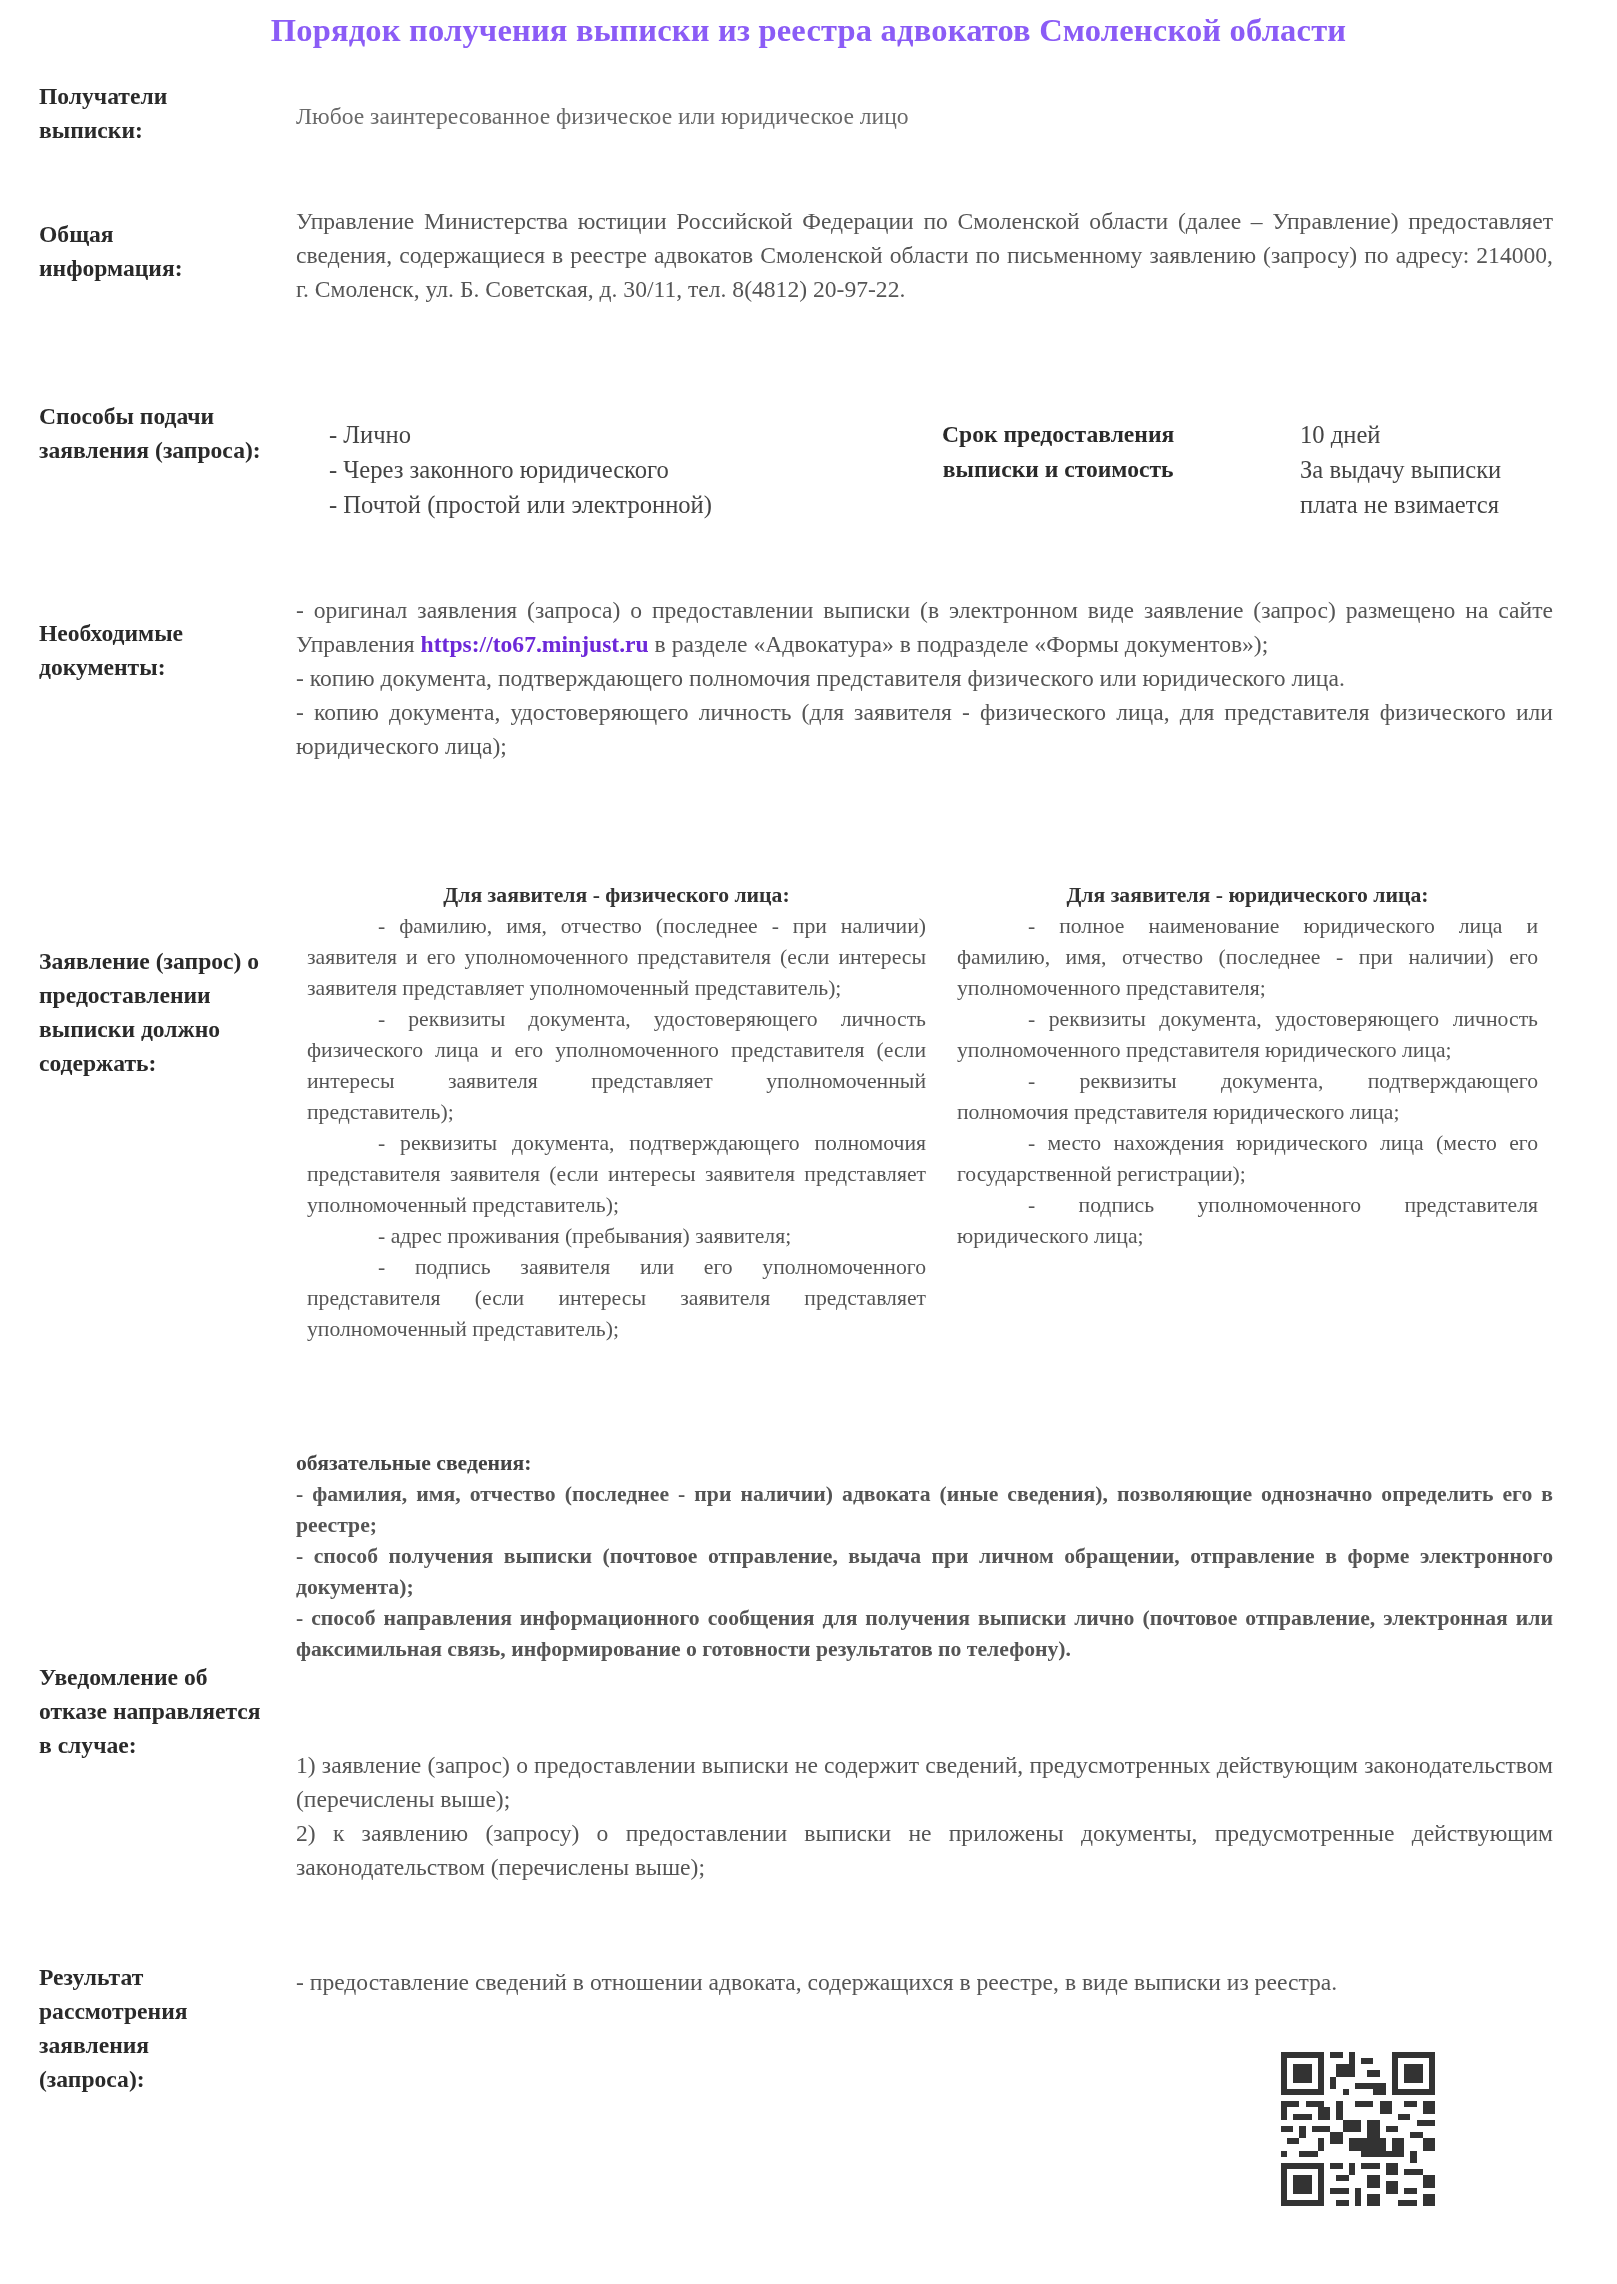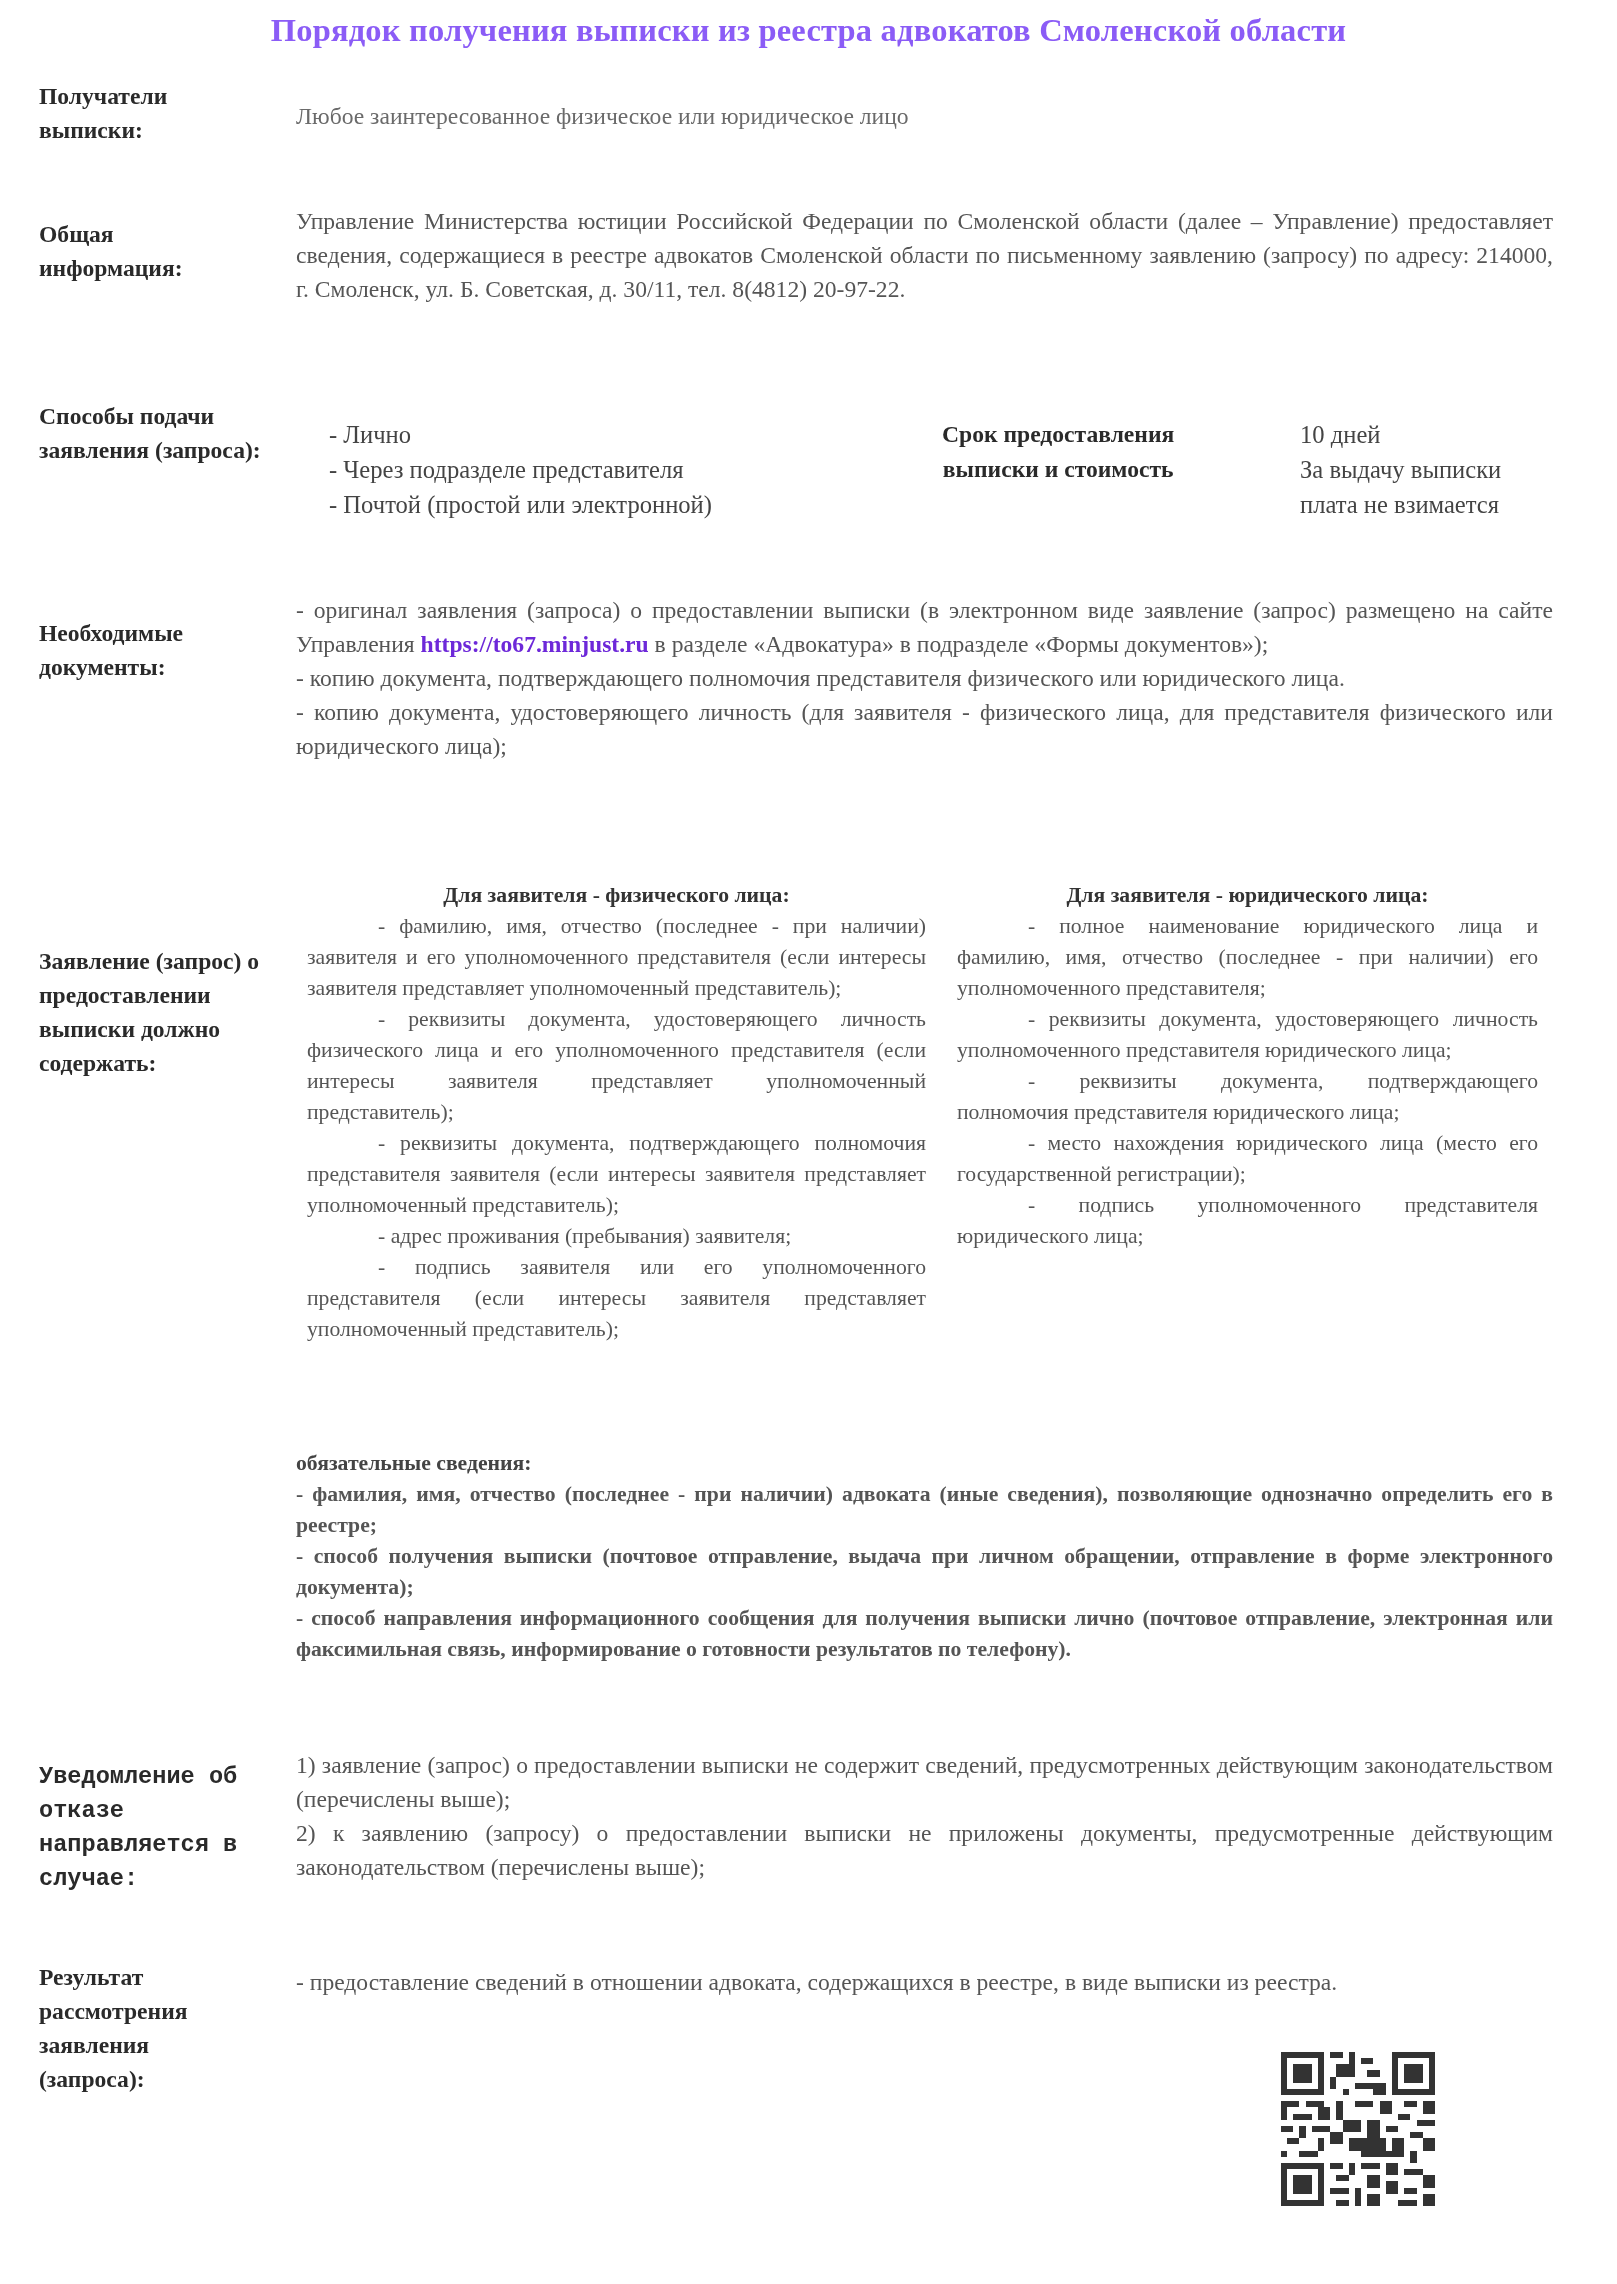--- a/index.html
+++ b/index.html
@@ -33,21 +33,21 @@
 
 <div class="label" style="top:79px;width:177px;">Получатели выписки:</div>
 <div class="content muted" style="top:99px;">Любое заинтересованное физическое или юридическое лицо</div>
 
 <div class="label" style="top:217px;width:187px;">Общая информация:</div>
 <div class="content" style="top:204px;">Управление Министерства юстиции Российской Федерации по Смоленской области (далее – Управление) предоставляет сведения, содержащиеся в реестре адвокатов Смоленской области по письменному заявлению (запросу) по адресу: 214000, г. Смоленск, ул. Б. Советская, д. 30/11, тел. 8(4812) 20-97-22.</div>
 
 <div class="label" style="top:399px;width:236px;">Способы подачи заявления (запроса):</div>
 <div class="methods">
   <div>- Лично</div>
-  <div>- Через подразделе представителя</div>
+  <div>- Через законного юридического</div>
   <div>- Почтой (простой или электронной)</div>
 </div>
 <div class="deadline-label">
   <div>Срок предоставления</div>
   <div>выписки и стоимость</div>
 </div>
 <div class="deadline-value">
   <div>10 дней</div>
   <div>За выдачу выписки</div>
   <div>плата не взимается</div>
@@ -77,21 +77,21 @@
   <p>- место нахождения юридического лица (место его государственной регистрации);</p>
   <p>- подпись уполномоченного представителя юридического лица;</p>
 </div>
 <div class="req">
   <h4>обязательные сведения:</h4>
   <p>- фамилия, имя, отчество (последнее - при наличии) адвоката (иные сведения), позволяющие однозначно определить его в реестре;</p>
   <p>- способ получения выписки (почтовое отправление, выдача при личном обращении, отправление в форме электронного документа);</p>
   <p>- способ направления информационного сообщения для получения выписки лично (почтовое отправление, электронная или факсимильная связь, информирование о готовности результатов по телефону).</p>
 </div>
 
-<div class="label" style="top:1760px;width:227px;font-family:Liberation Mono, monospace;">Уведомление об отказе направляется в случае:</div>
+<div class="label" style="top:1660px;width:227px;">Уведомление об отказе направляется в случае:</div>
 <div class="content" style="top:1748px;">
   <p>1) заявление (запрос) о предоставлении выписки не содержит сведений, предусмотренных действующим законодательством (перечислены выше);</p>
   <p>2) к заявлению (запросу) о предоставлении выписки не приложены документы, предусмотренные действующим законодательством (перечислены выше);</p>
 </div>
 
 <div class="label" style="top:1960px;width:197px;">Результат рассмотрения заявления (запроса):</div>
 <div class="content" style="top:1965px;">- предоставление сведений в отношении адвоката, содержащихся в реестре, в виде выписки из реестра.</div>
 
 <svg class="qr" viewBox="0 0 25 25" shape-rendering="crispEdges">
   <rect width="25" height="25" fill="#fff"></rect>

